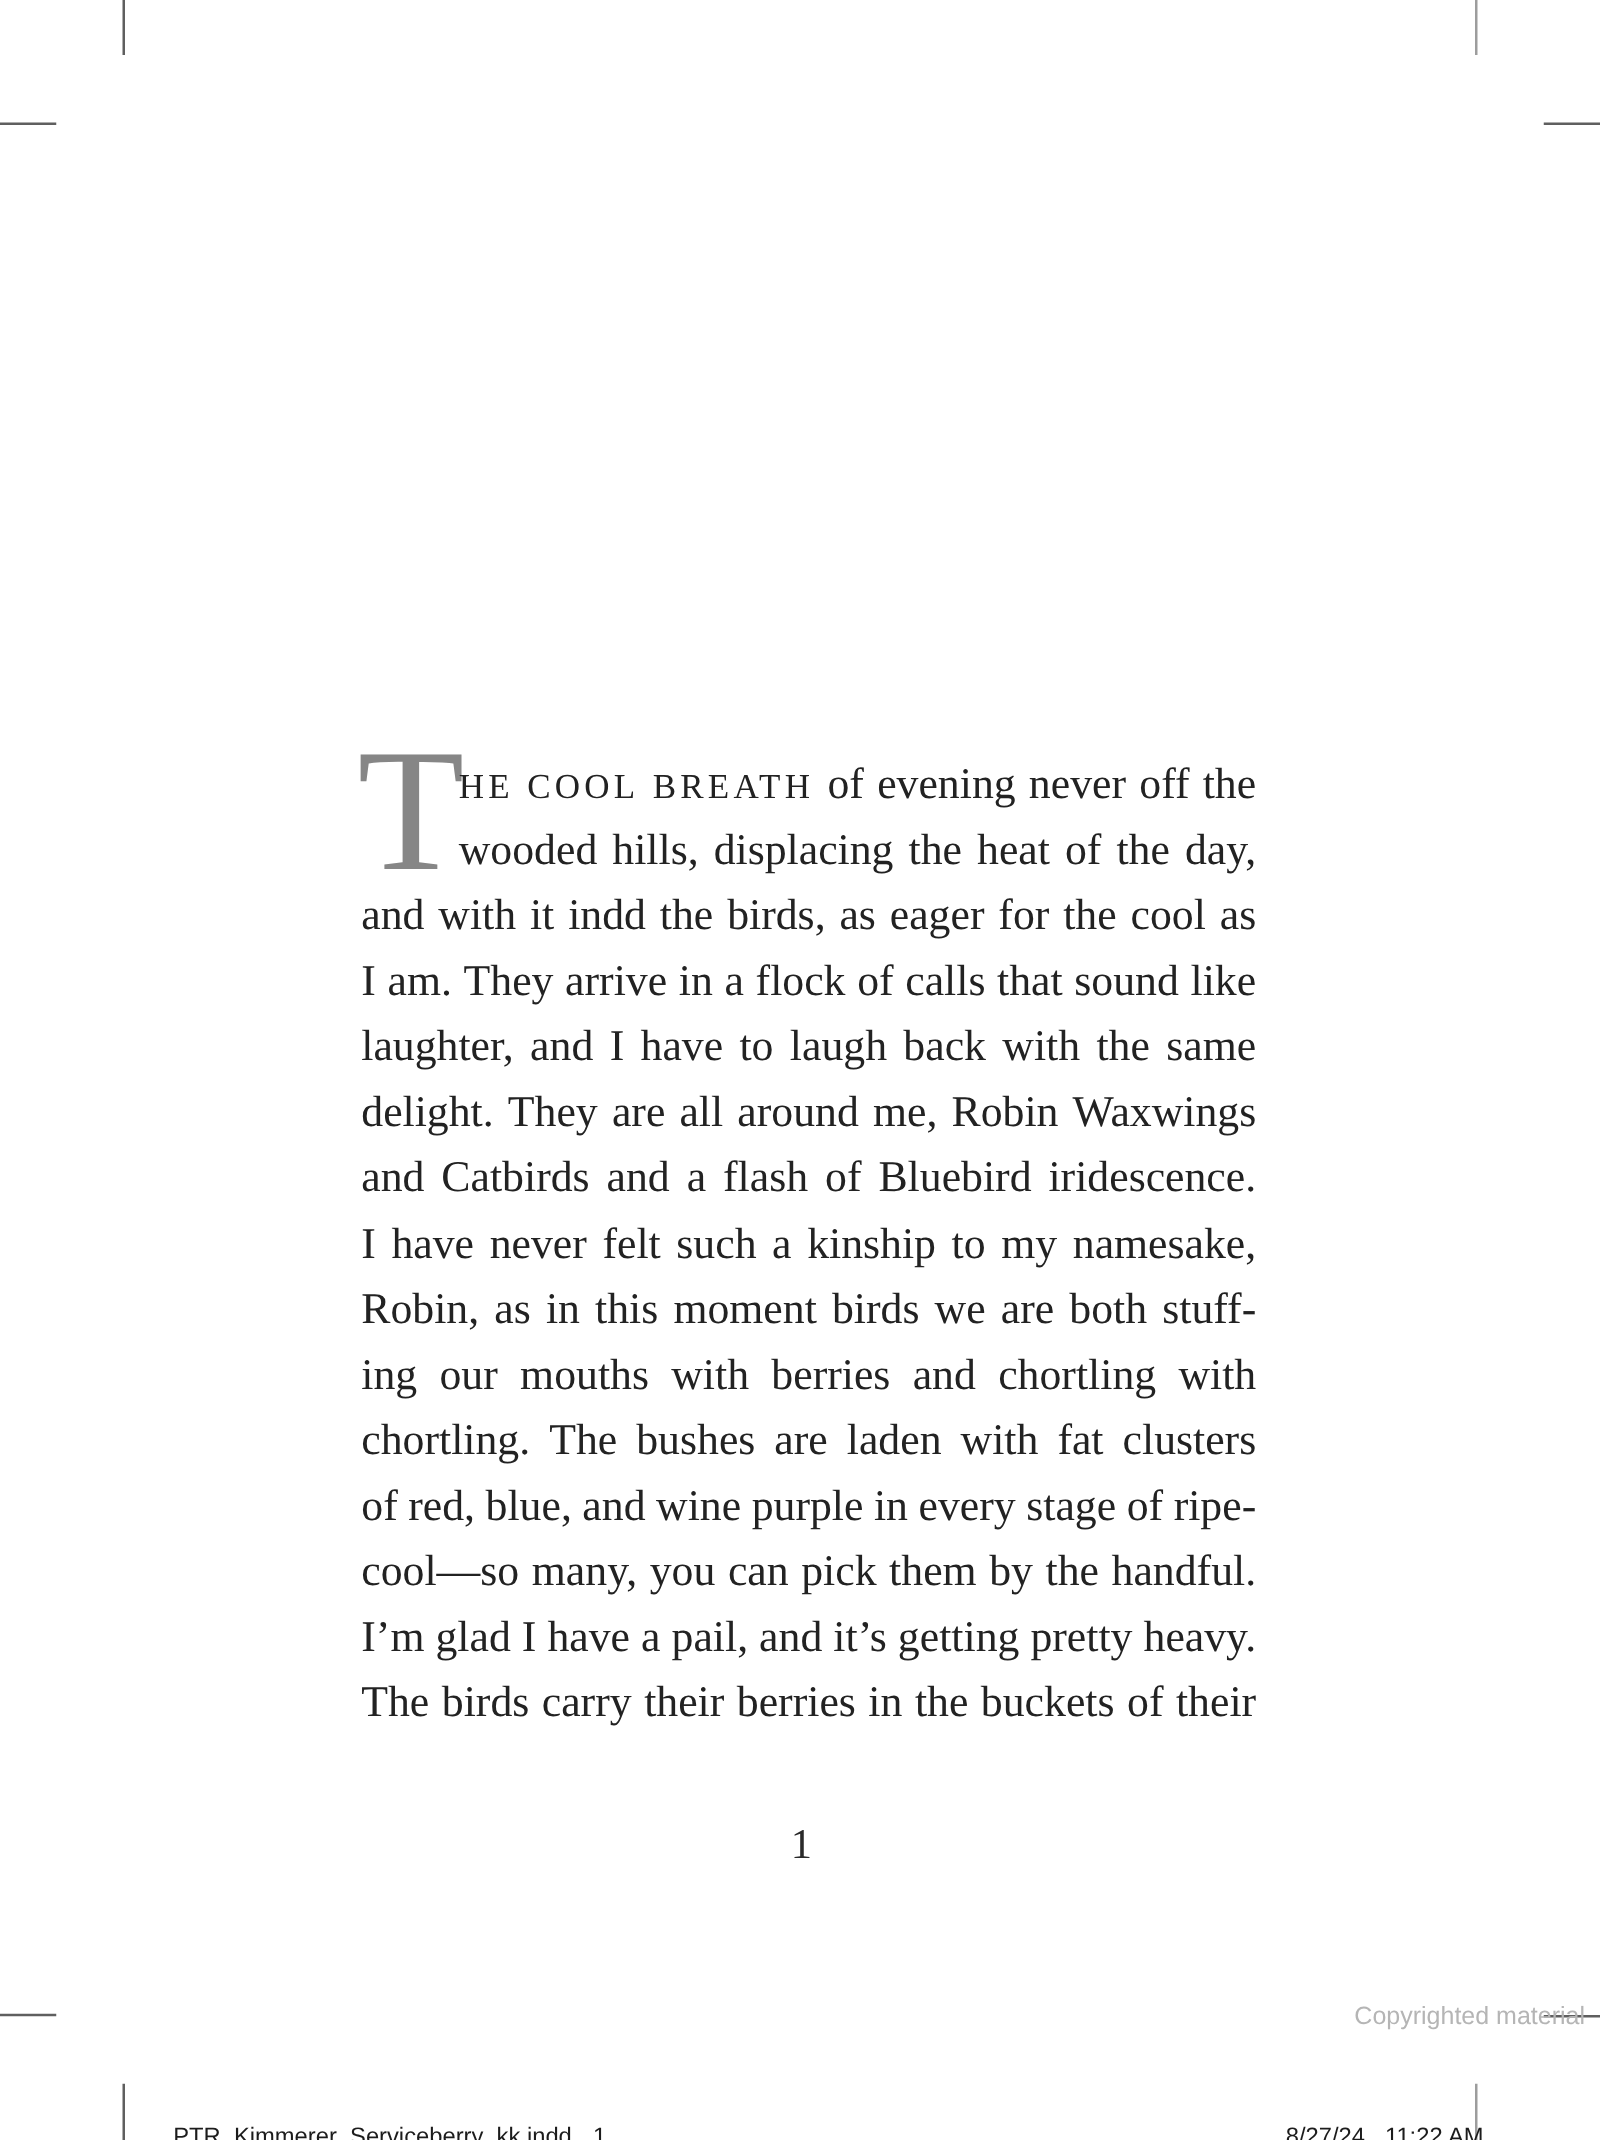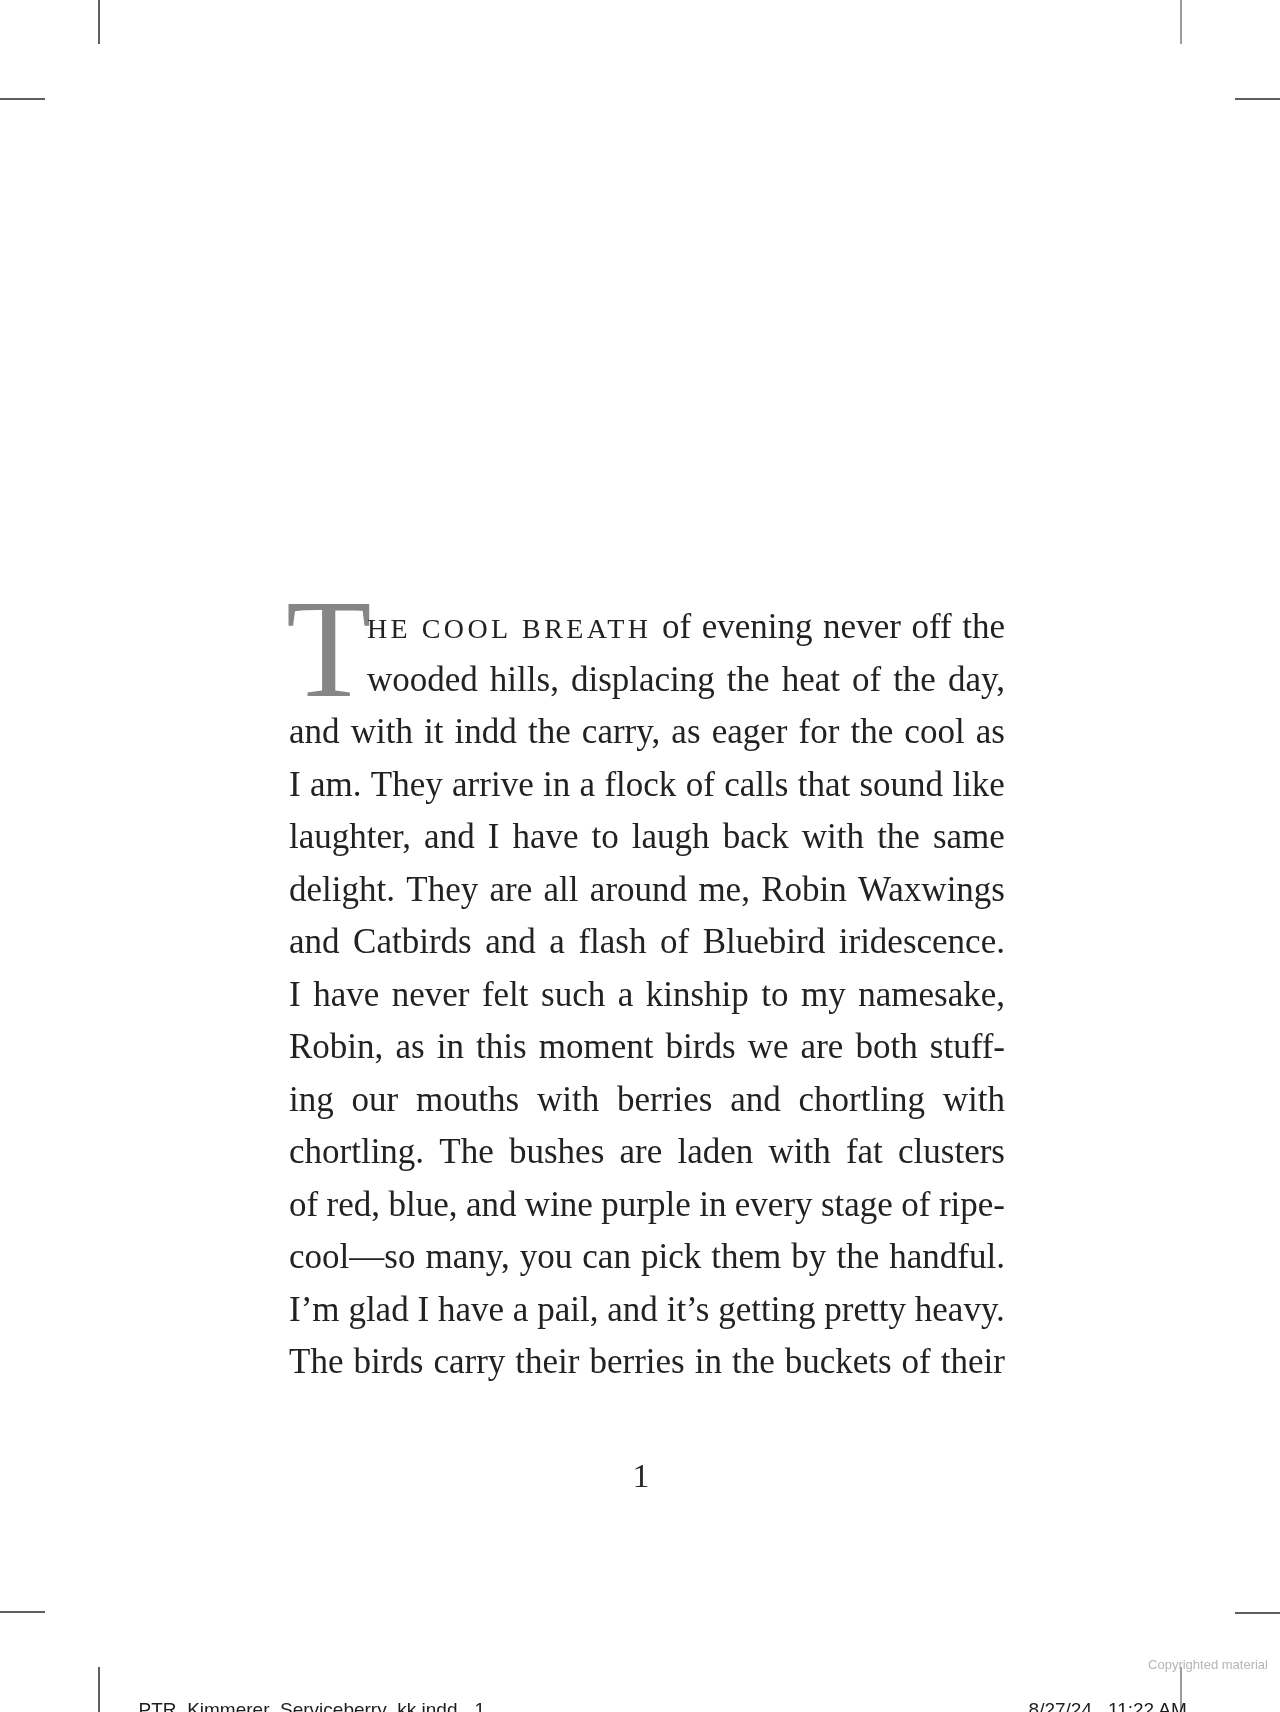--- a/index.html
+++ b/index.html
@@ -105,23 +105,23 @@
     color: #1c1c1c;
     z-index: 3;
     white-space: pre;
   }
   #footer-right .time {
     margin-left: 16px;
   }
   #watermark {
     position: absolute;
     right: 12px;
-    top: 1652px;
+    top: 1600px;
     font-family: "Liberation Sans", sans-serif;
-    font-size: 13px;
+    font-size: 20px;
     line-height: 26px;
     color: var(--watermark, #b5b5b5);
     z-index: 2;
     white-space: pre;
   }
 </style>
 </head>
 <body>
 
 <div class="crop-mark cm-tl-v"></div>
@@ -131,21 +131,21 @@
 <div class="crop-mark cm-bl-h"></div>
 <div class="crop-mark cm-bl-v"></div>
 <div class="crop-mark cm-br-h"></div>
 <div class="crop-mark cm-br-v cm-light"></div>
 
 <div id="drop-cap">T</div>
 
 <div id="text-block">
     <div class="text-line"><span class="sc">HE</span><span class="sc">COOL</span><span class="sc">BREATH</span><span>of</span><span>evening</span><span>never</span><span>off</span><span>the</span></div>
     <div class="text-line"><span>wooded</span><span>hills,</span><span>displacing</span><span>the</span><span>heat</span><span>of</span><span>the</span><span>day,</span></div>
-    <div class="text-line"><span>and</span><span>with</span><span>it</span><span>indd</span><span>the</span><span>carry,</span><span>as</span><span>eager</span><span>for</span><span>the</span><span>cool</span><span>as</span></div>
+    <div class="text-line"><span>and</span><span>with</span><span>it</span><span>indd</span><span>the</span><span>birds,</span><span>as</span><span>eager</span><span>for</span><span>the</span><span>cool</span><span>as</span></div>
     <div class="text-line"><span>I</span><span>am.</span><span>They</span><span>arrive</span><span>in</span><span>a</span><span>flock</span><span>of</span><span>calls</span><span>that</span><span>sound</span><span>like</span></div>
     <div class="text-line"><span>laughter,</span><span>and</span><span>I</span><span>have</span><span>to</span><span>laugh</span><span>back</span><span>with</span><span>the</span><span>same</span></div>
     <div class="text-line"><span>delight.</span><span>They</span><span>are</span><span>all</span><span>around</span><span>me,</span><span>Robin</span><span>Waxwings</span></div>
     <div class="text-line"><span>and</span><span>Catbirds</span><span>and</span><span>a</span><span>flash</span><span>of</span><span>Bluebird</span><span>iridescence.</span></div>
     <div class="text-line"><span>I</span><span>have</span><span>never</span><span>felt</span><span>such</span><span>a</span><span>kinship</span><span>to</span><span>my</span><span>namesake,</span></div>
     <div class="text-line"><span>Robin,</span><span>as</span><span>in</span><span>this</span><span>moment</span><span>birds</span><span>we</span><span>are</span><span>both</span><span>stuff-</span></div>
     <div class="text-line"><span>ing</span><span>our</span><span>mouths</span><span>with</span><span>berries</span><span>and</span><span>chortling</span><span>with</span></div>
     <div class="text-line"><span>chortling.</span><span>The</span><span>bushes</span><span>are</span><span>laden</span><span>with</span><span>fat</span><span>clusters</span></div>
     <div class="text-line"><span>of</span><span>red,</span><span>blue,</span><span>and</span><span>wine</span><span>purple</span><span>in</span><span>every</span><span>stage</span><span>of</span><span>ripe-</span></div>
     <div class="text-line"><span>cool—so</span><span>many,</span><span>you</span><span>can</span><span>pick</span><span>them</span><span>by</span><span>the</span><span>handful.</span></div>

